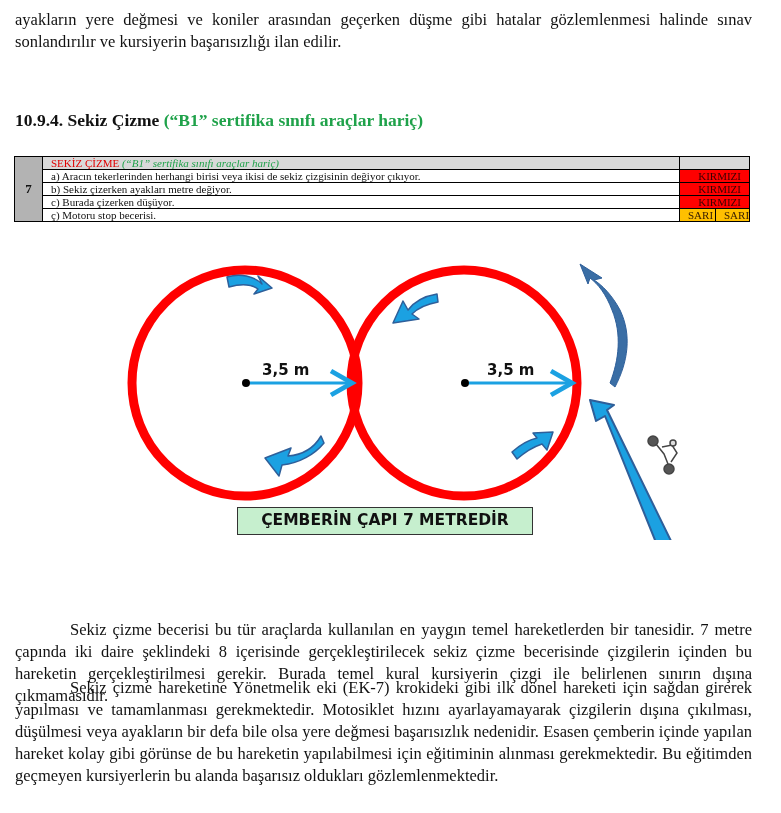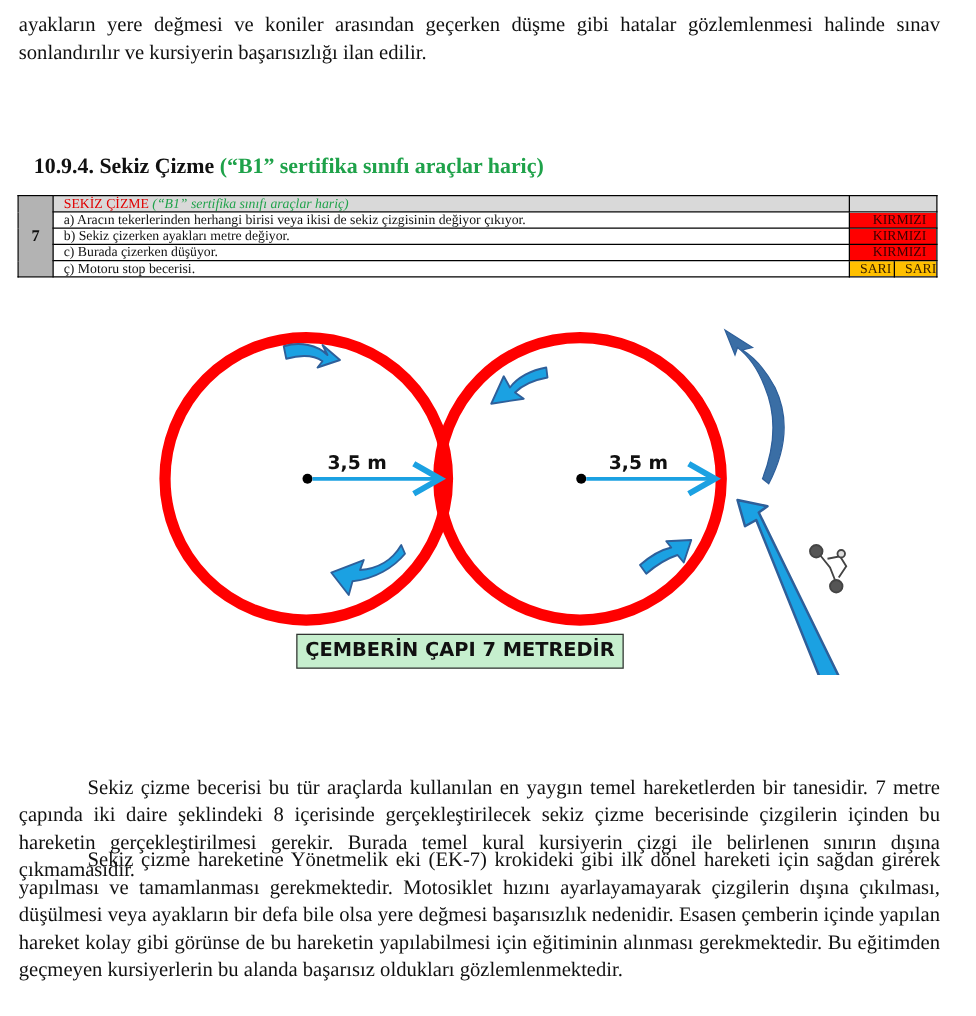--- a/index.html
+++ b/index.html
@@ -2,35 +2,35 @@
 <html><head>
   <meta charset="utf-8">
   <style>
     html, body { margin: 0; padding: 0; background: #ffffff; }
     body { width: 781px; height: 813px; position: relative; overflow: hidden;
            font-family: "Liberation Serif", serif; color: #111; }
     .para { position: absolute; left: 15px; width: 737px; font-size: 16.5px; line-height: 22px;
             text-align: justify; margin: 0; }
     .para.indent { text-indent: 55px; }
     #p-top { top: 9px; }
-    .heading { position: absolute; left: 15px; top: 110px; font-size: 17.5px; font-weight: bold; margin: 12px; }
+    .heading { position: absolute; left: 15px; top: 110px; font-size: 17.5px; font-weight: bold; margin: 0; }
     .heading .green { color: #1fa24a; }
 
     table.tbl { position: absolute; left: 14px; top: 156px; width: 736px; border-collapse: collapse;
                 font-size: 11px; line-height: 12px; table-layout: fixed; }
     table.tbl td { border: 1px solid #000; padding: 0 8px; height: 12px; white-space: nowrap; overflow: hidden; }
     td.num { background: #b3b3b3; text-align: center; font-weight: bold; font-size: 13px; width: 24px; padding: 0; }
     td.hdr { background: #d9d9d9; color: #e10000; }
     td.hdr .g { color: #1fa24a; font-style: italic; }
     td.hdr-blank { background: #d9d9d9; border-left: none; }
     td.red { background: #ff0000; text-align: right; color: #3a0000; }
     td.yel { background: #ffc000; text-align: right; color: #3a2000; }
 
     #diagram { position: absolute; left: 0; top: 240px; }
-    .caption { position: absolute; left: 237px; top: 507px; width: 262px; height: 28px;
+    .caption { position: absolute; left: 237px; top: 507px; width: 296px; height: 28px;
                background: #c6efce; border: 1.5px solid #333; box-sizing: border-box;
                font-family: "DejaVu Sans", sans-serif; font-weight: bold; font-size: 15.5px;
                text-align: center; line-height: 25px; color: #111; }
     #p1 { top: 575px; margin-top: 44px; }
     #p2 { top: 677px; }
   </style>
 </head>
 <body>
 
 <p class="para" id="p-top">ayakların yere değmesi ve koniler arasından geçerken düşme gibi hatalar gözlemlenmesi halinde sınav sonlandırılır ve kursiyerin başarısızlığı ilan edilir.</p>

